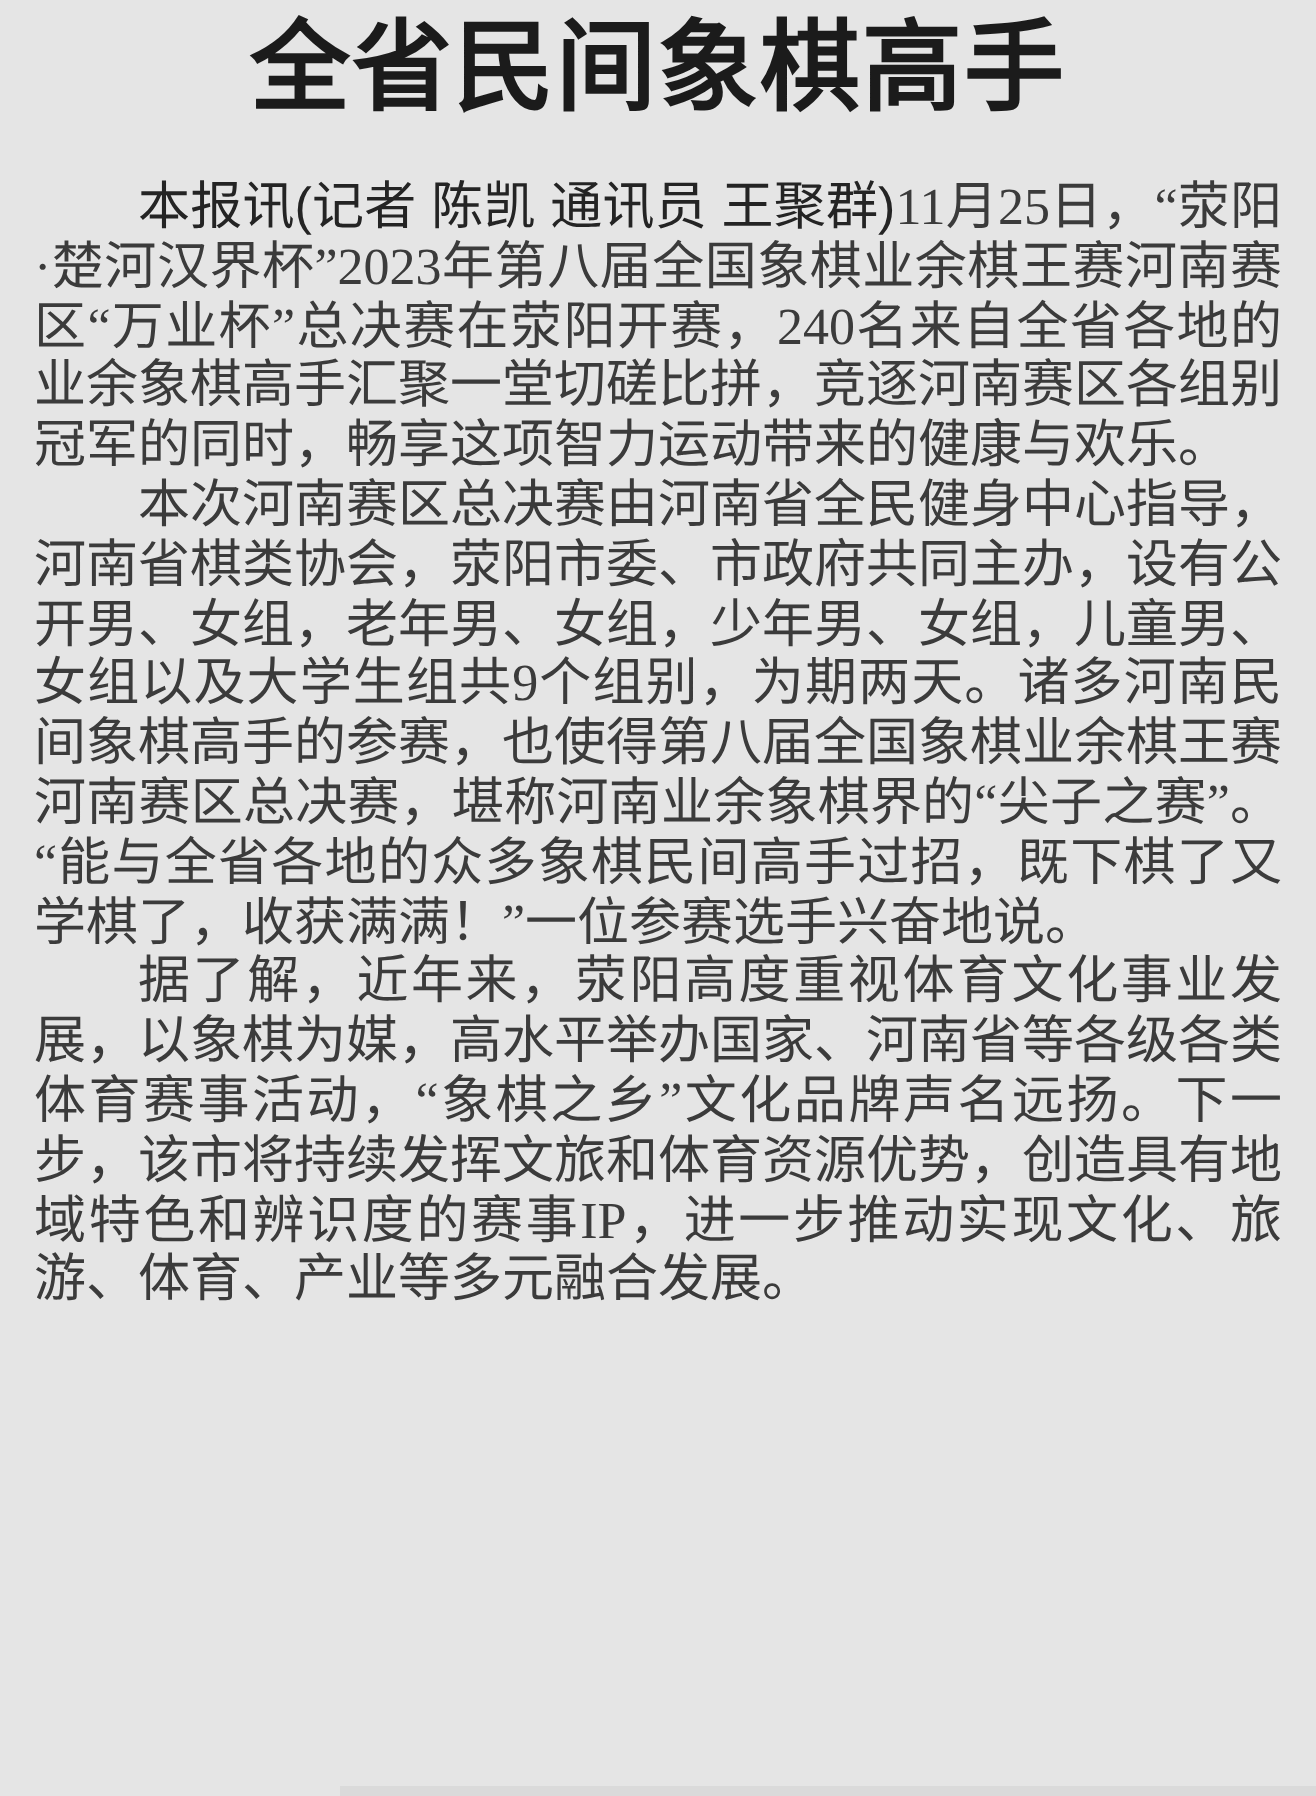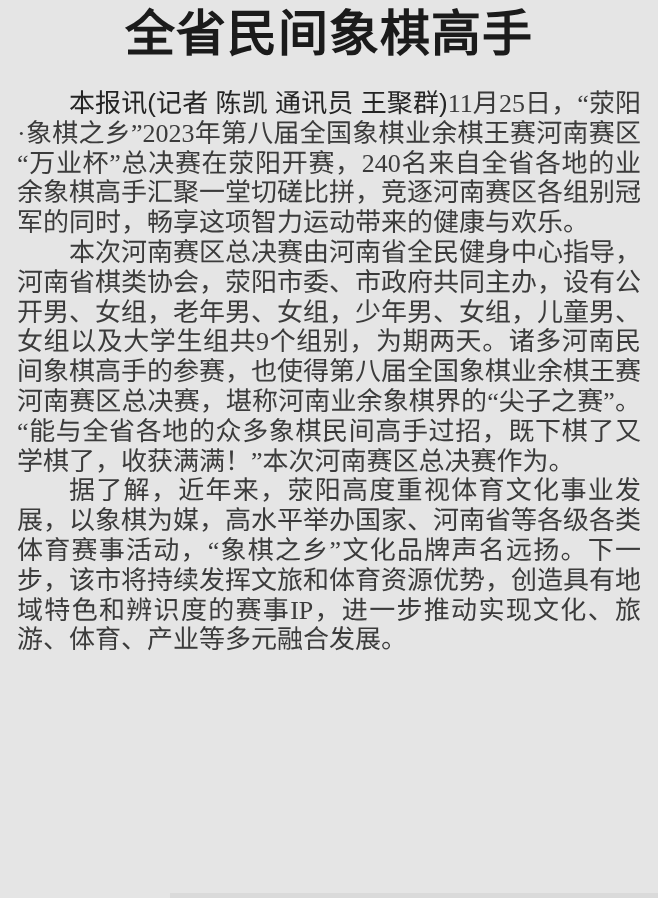--- a/index.html
+++ b/index.html
@@ -64,23 +64,23 @@
 </head>
 <body>
 
 <div class="page">
 
   <h1 class="headline">
     <span class="hl-line">全省民间象棋高手</span>
   </h1>
 
   <div class="article">
-    <p><strong class="lead">本报讯(记者 陈凯 通讯员 王聚群)</strong><span>11月25日，“荥阳·象棋之乡”2023年第八届全国象棋业余棋王赛河南赛区“万业杯”总决赛在荥阳开赛，240名来自全省各地的业余象棋高手汇聚一堂切磋比拼，竞逐河南赛区各组别冠军的同时，畅享这项智力运动带来的健康与欢乐。</span></p>
+    <p><strong class="lead">本报讯(记者 陈凯 通讯员 王聚群)</strong><span>11月25日，“荥阳·楚河汉界杯”2023年第八届全国象棋业余棋王赛河南赛区“万业杯”总决赛在荥阳开赛，240名来自全省各地的业余象棋高手汇聚一堂切磋比拼，竞逐河南赛区各组别冠军的同时，畅享这项智力运动带来的健康与欢乐。</span></p>
 
-    <p><span>本次河南赛区总决赛由河南省全民健身中心指导，河南省棋类协会，荥阳市委、市政府共同主办，设有公开男、女组，老年男、女组，少年男、女组，儿童男、女组以及大学生组共9个组别，为期两天。诸多河南民间象棋高手的参赛，也使得第八届全国象棋业余棋王赛河南赛区总决赛，堪称河南业余象棋界的“尖子之赛”。“能与全省各地的众多象棋民间高手过招，既下棋了又学棋了，收获满满！”本次河南赛区总决赛作为。</span></p>
+    <p><span>本次河南赛区总决赛由河南省全民健身中心指导，河南省棋类协会，荥阳市委、市政府共同主办，设有公开男、女组，老年男、女组，少年男、女组，儿童男、女组以及大学生组共9个组别，为期两天。诸多河南民间象棋高手的参赛，也使得第八届全国象棋业余棋王赛河南赛区总决赛，堪称河南业余象棋界的“尖子之赛”。“能与全省各地的众多象棋民间高手过招，既下棋了又学棋了，收获满满！”一位参赛选手兴奋地说。</span></p>
 
 
     <p><span>据了解，近年来，荥阳高度重视体育文化事业发展，以象棋为媒，高水平举办国家、河南省等各级各类体育赛事活动，“象棋之乡”文化品牌声名远扬。下一步，该市将持续发挥文旅和体育资源优势，创造具有地域特色和辨识度的赛事IP，进一步推动实现文化、旅游、体育、产业等多元融合发展。</span></p>
   </div>
 
   <div class="bottom-strip"></div>
 
 </div>
 
 </body></html>

